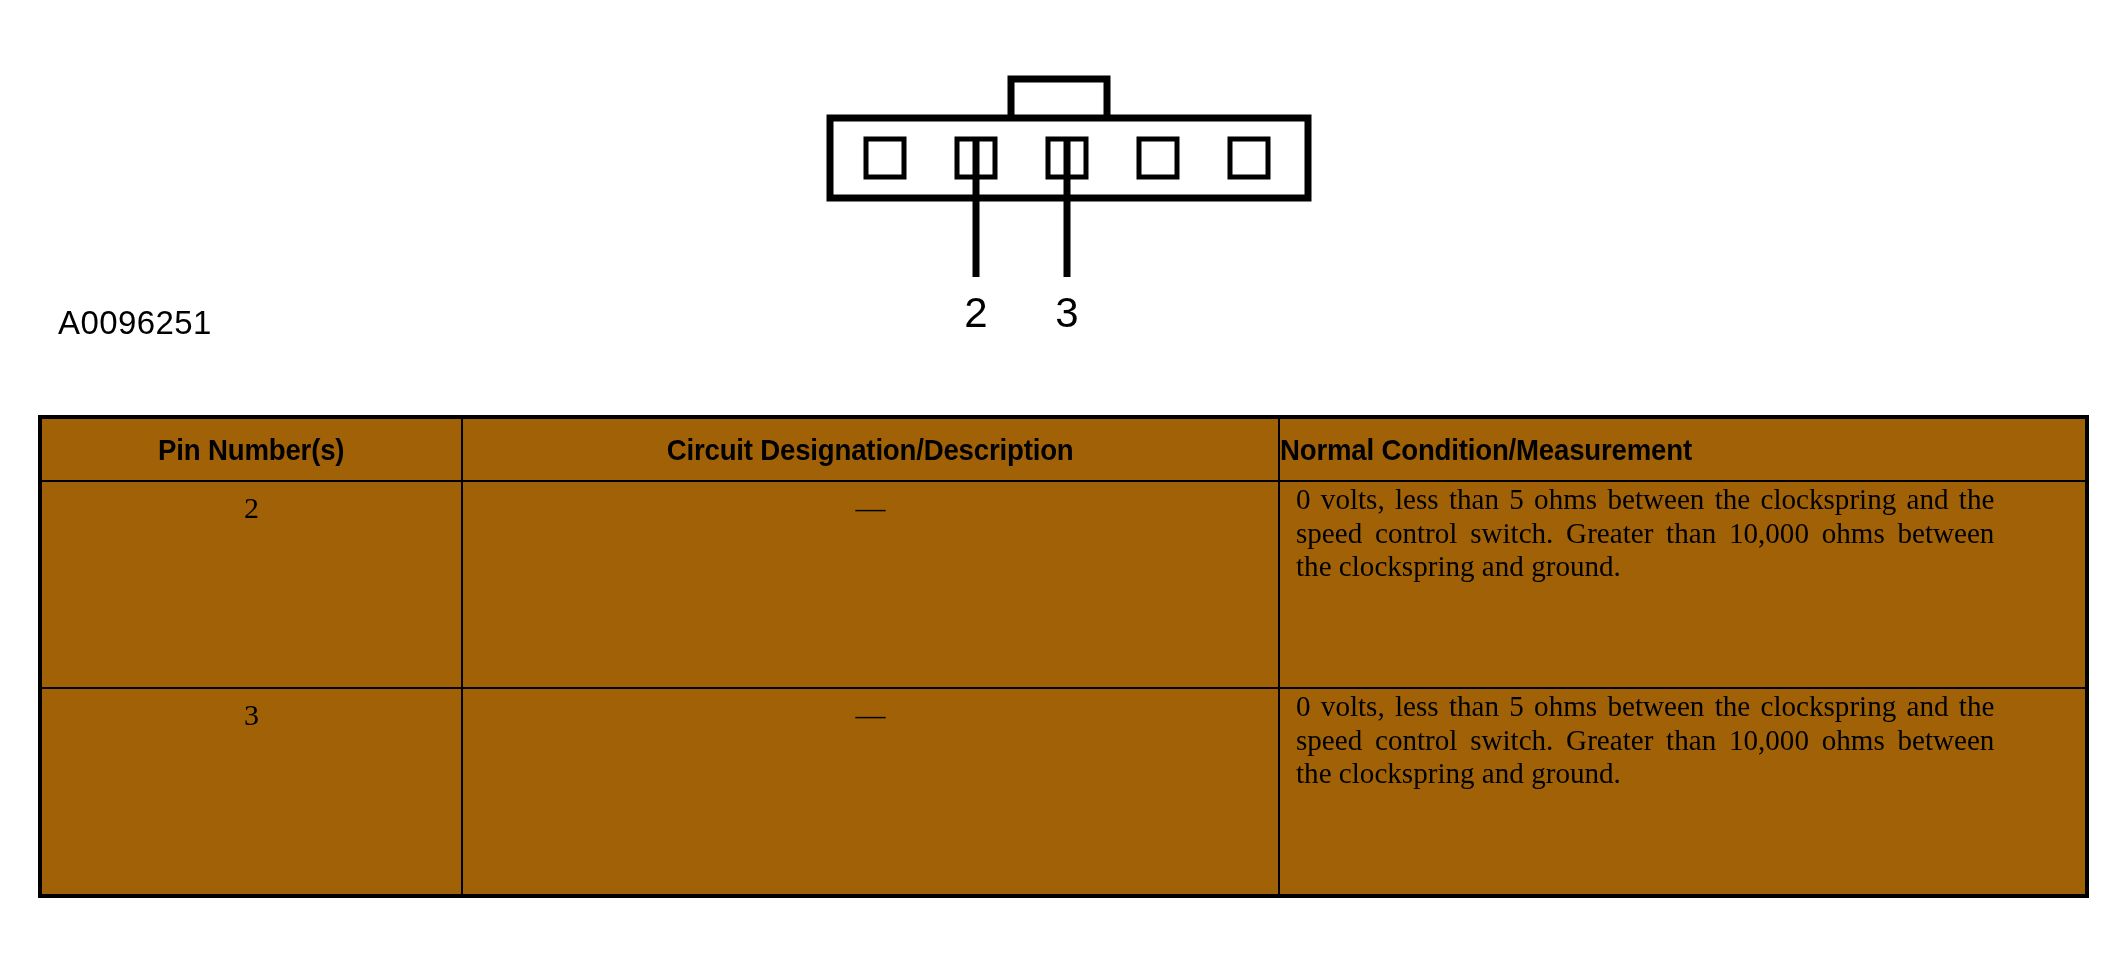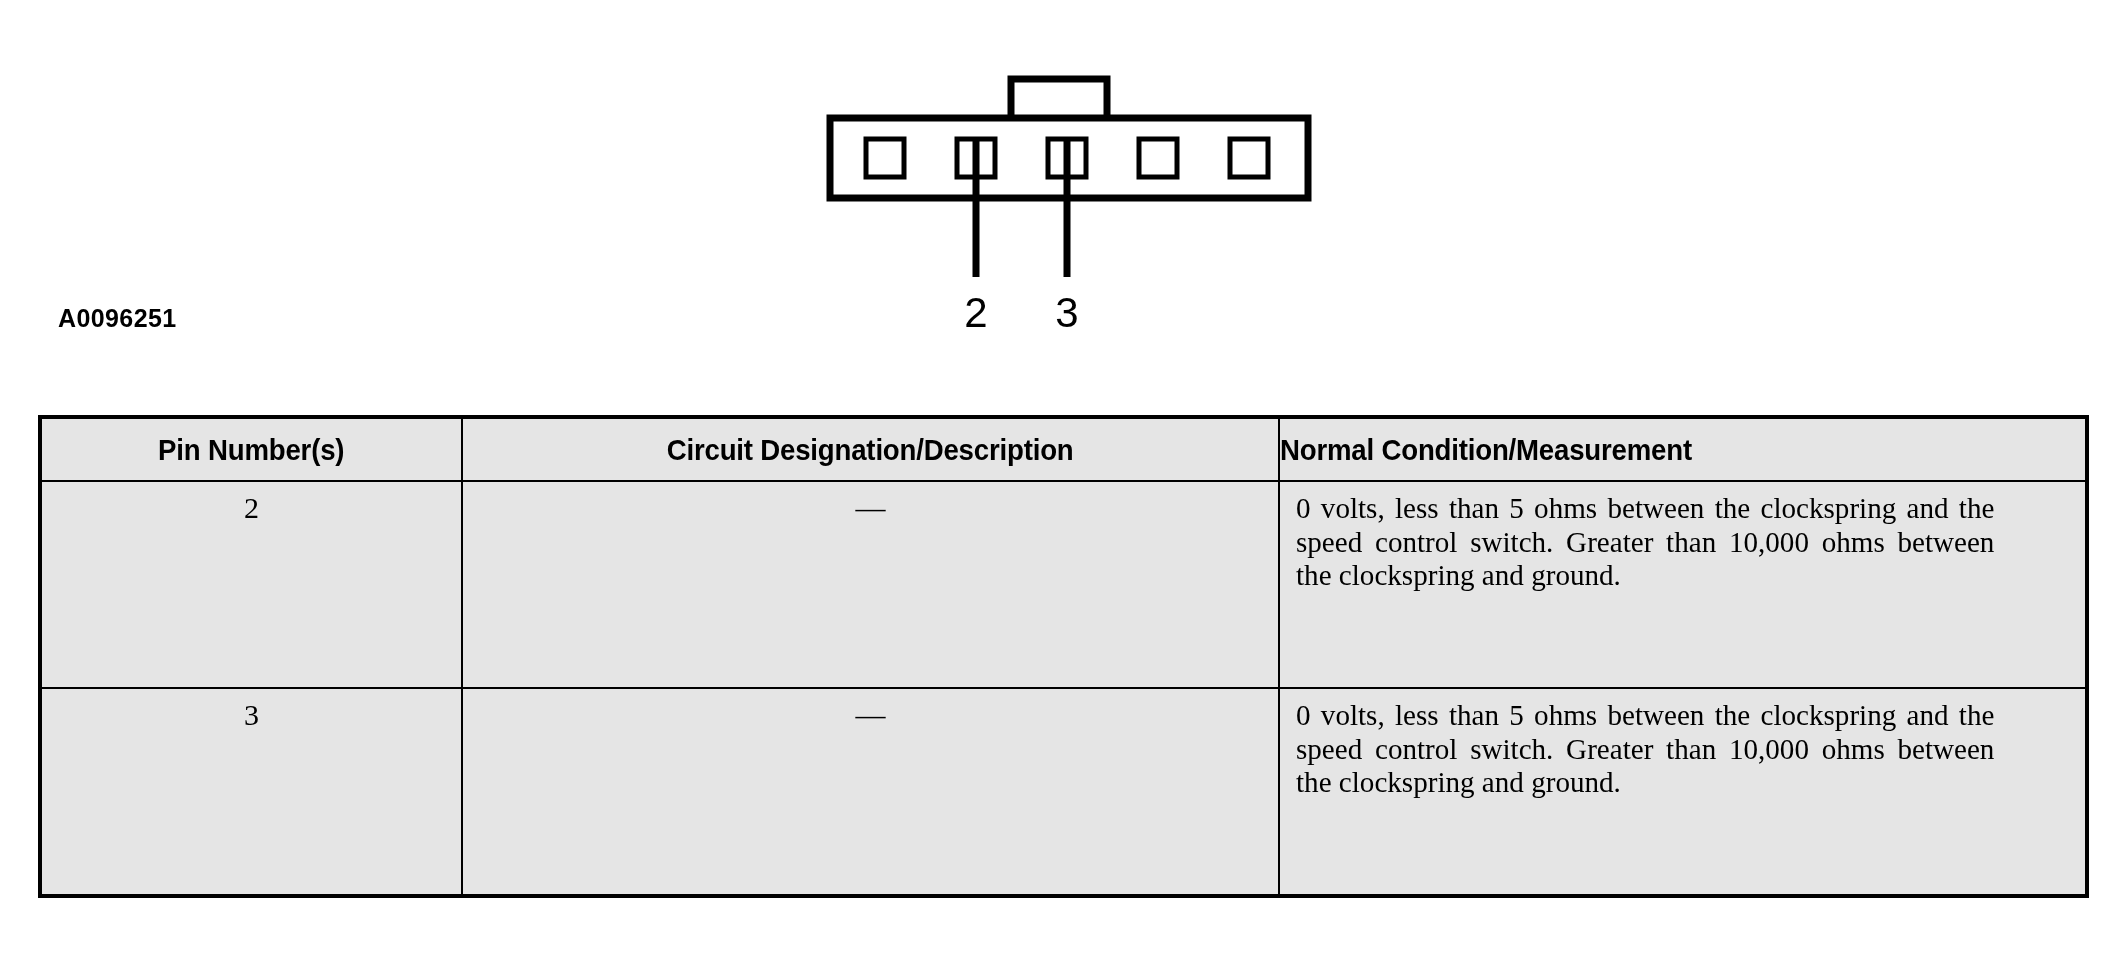--- a/index.html
+++ b/index.html
@@ -23,36 +23,36 @@
     width: 2124px;
     height: 400px;
   }
 
   
   #figure-id {
     position: absolute;
     left: 58px;
     top: 304px;
     font-family: "Liberation Sans", sans-serif;
-    font-size: 25px;
-    font-weight: 700;
+    font-size: 33px;
+    font-weight: 400;
     color: #000000;
     letter-spacing: 0.4px;
     white-space: nowrap;
   }
 
   
   #pin-table {
     position: absolute;
     left: 38px;
     top: 415px;
     width: 2047px;
     border-collapse: collapse;
     table-layout: fixed;
-    background: #e5e5e5;
+    background: #a16207;
   }
   #pin-table col.col-pin   { width: 422px; }
   #pin-table col.col-desc  { width: 817px; }
   #pin-table col.col-meas  { width: 808px; }
 
   #pin-table th,
   #pin-table td {
     border: 2px solid #000000;
     padding: 0;
     vertical-align: top;
@@ -98,21 +98,21 @@
   #pin-table tbody td.cell-desc {
     text-align: center;
     padding-top: 9px;
   }
   #pin-table tbody td.cell-desc .dash {
     display: inline-block;
     font-size: 30px;
     line-height: 33.5px;
   }
   #pin-table tbody td.cell-meas {
-    padding: 9px 14px 6px 16px;
+    padding: 0 14px 6px 16px;
     text-align: justify;
     text-justify: inter-word;
   }
   #pin-table tbody td.cell-meas .meas-text {
     display: block;
     max-width: 720px;
     transform: scaleX(0.97);
     transform-origin: left top;
   }
 </style>

